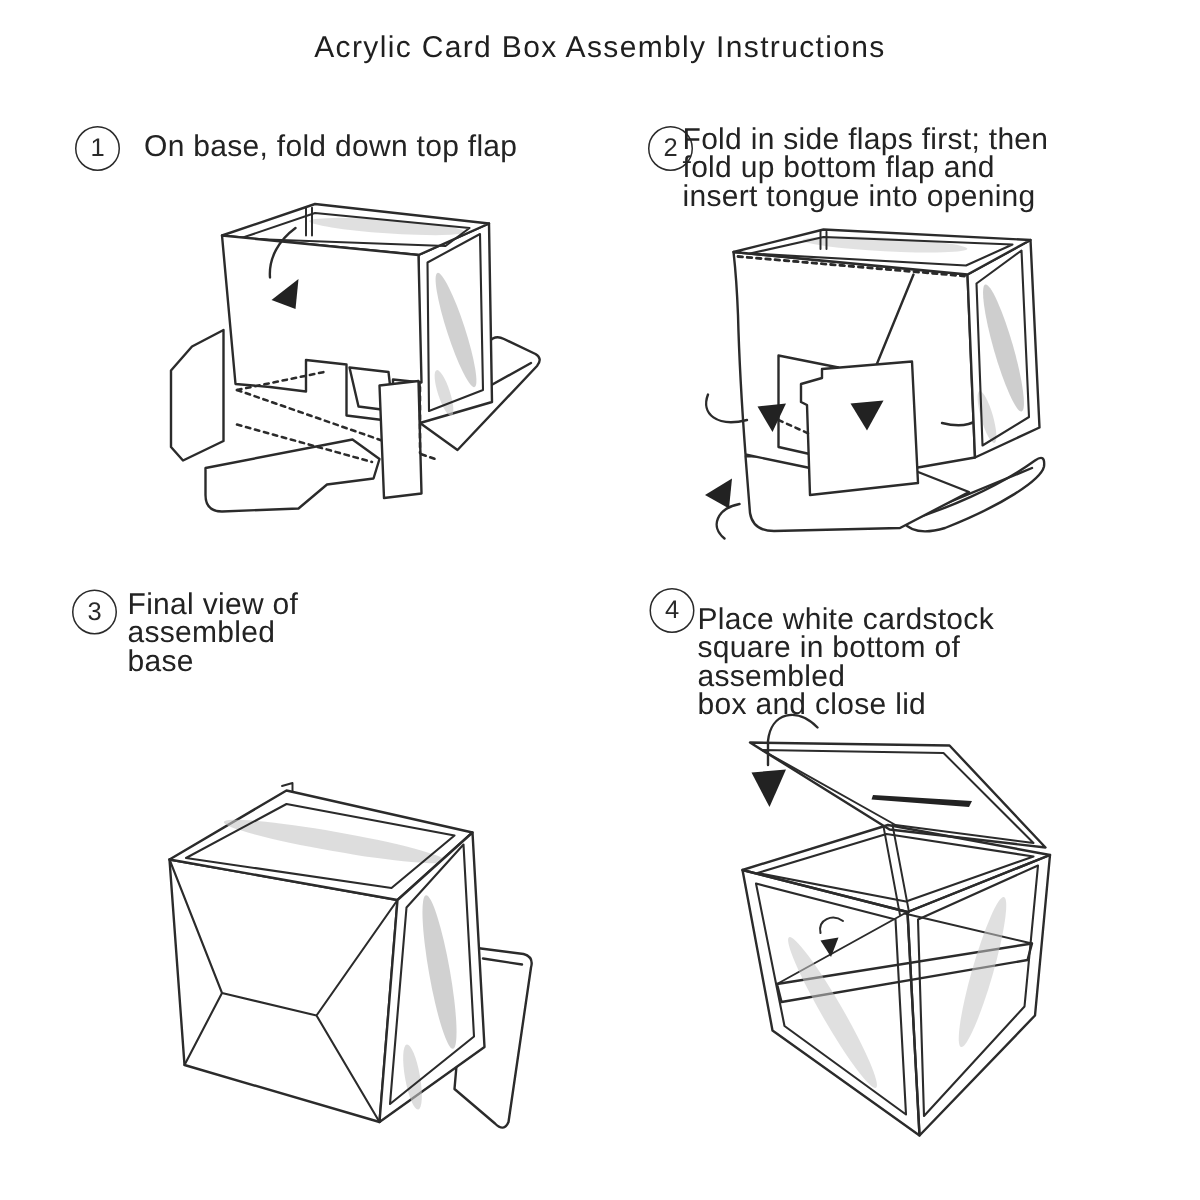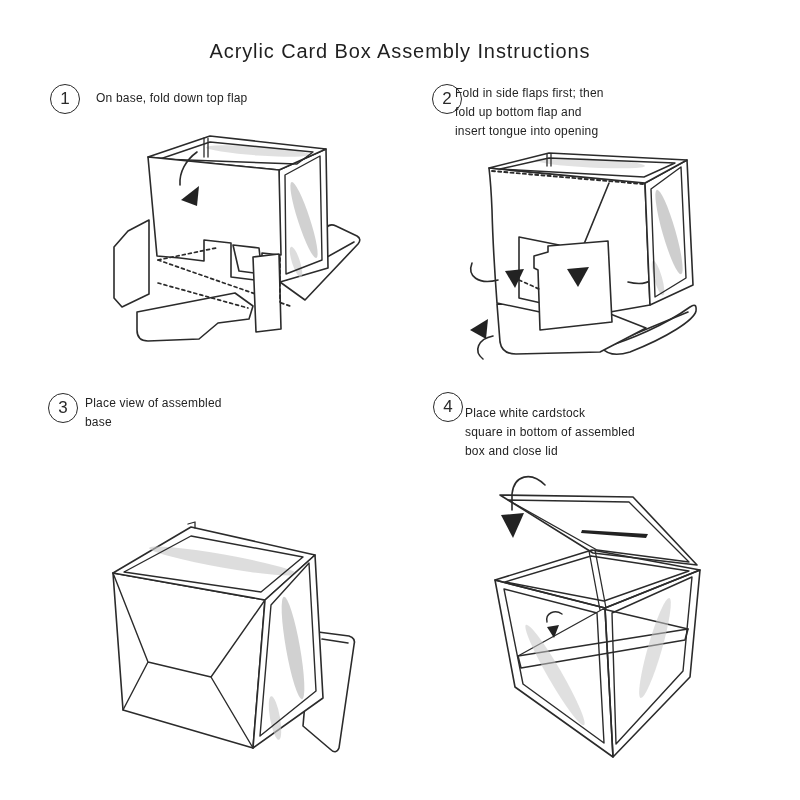--- a/index.html
+++ b/index.html
@@ -2,29 +2,29 @@
 <html><head>
 <meta charset="utf-8">
 <style>
   html,body{margin:0;padding:0;}
   body{
     width:800px;height:800px;position:relative;background:#ffffff;
     font-family:"Liberation Sans",sans-serif;color:#232323;overflow:hidden;
   }
   .title{
     position:absolute;top:21px;left:0;width:800px;text-align:center;
-    font-size:20px;letter-spacing:.9px;color:#1f1f1f;font-weight:400;margin-top:19px;
+    font-size:20px;letter-spacing:.9px;color:#1f1f1f;font-weight:400;
   }
   .badge{
     position:absolute;width:30px;height:30px;border:1.7px solid #2a2a2a;border-radius:50%;
     display:flex;align-items:center;justify-content:center;font-size:17px;color:#2a2a2a;
     box-sizing:border-box;background:#fff;
   }
   .caption{
-    position:absolute;font-size:12px;line-height:19px;letter-spacing:.2px;
+    position:absolute;font-size:20px;line-height:19px;letter-spacing:.2px;
     color:#232323;white-space:pre-line;
   }
   .cap-center{}
   .diagram{position:absolute;}
 </style>
 </head>
 <body>
 
 <div class="title">Acrylic Card Box Assembly Instructions</div>
 
@@ -36,21 +36,21 @@
 <div class="badge" style="left:432px;top:84px;">
   <span>2</span>
 </div>
 <div class="caption cap-center" style="left:455px;top:84px;width:265px;">Fold in side flaps first; then
 fold up bottom flap and
 insert tongue into opening</div>
 
 <div class="badge" style="left:48px;top:393px;">
   <span>3</span>
 </div>
-<div class="caption cap-center" style="left:85px;top:394px;width:212px;">Place view of assembled
+<div class="caption cap-center" style="left:85px;top:394px;width:212px;">Final view of assembled
 base</div>
 
 <div class="badge" style="left:433px;top:392px;">
   <span>4</span>
 </div>
 <div class="caption cap-center" style="left:465px;top:404px;width:270px;">Place white cardstock
 square in bottom of assembled
 box and close lid</div>
 
 <svg class="diagram" style="left:100px;top:128px;" width="270" height="230" viewBox="0 0 270 230">

